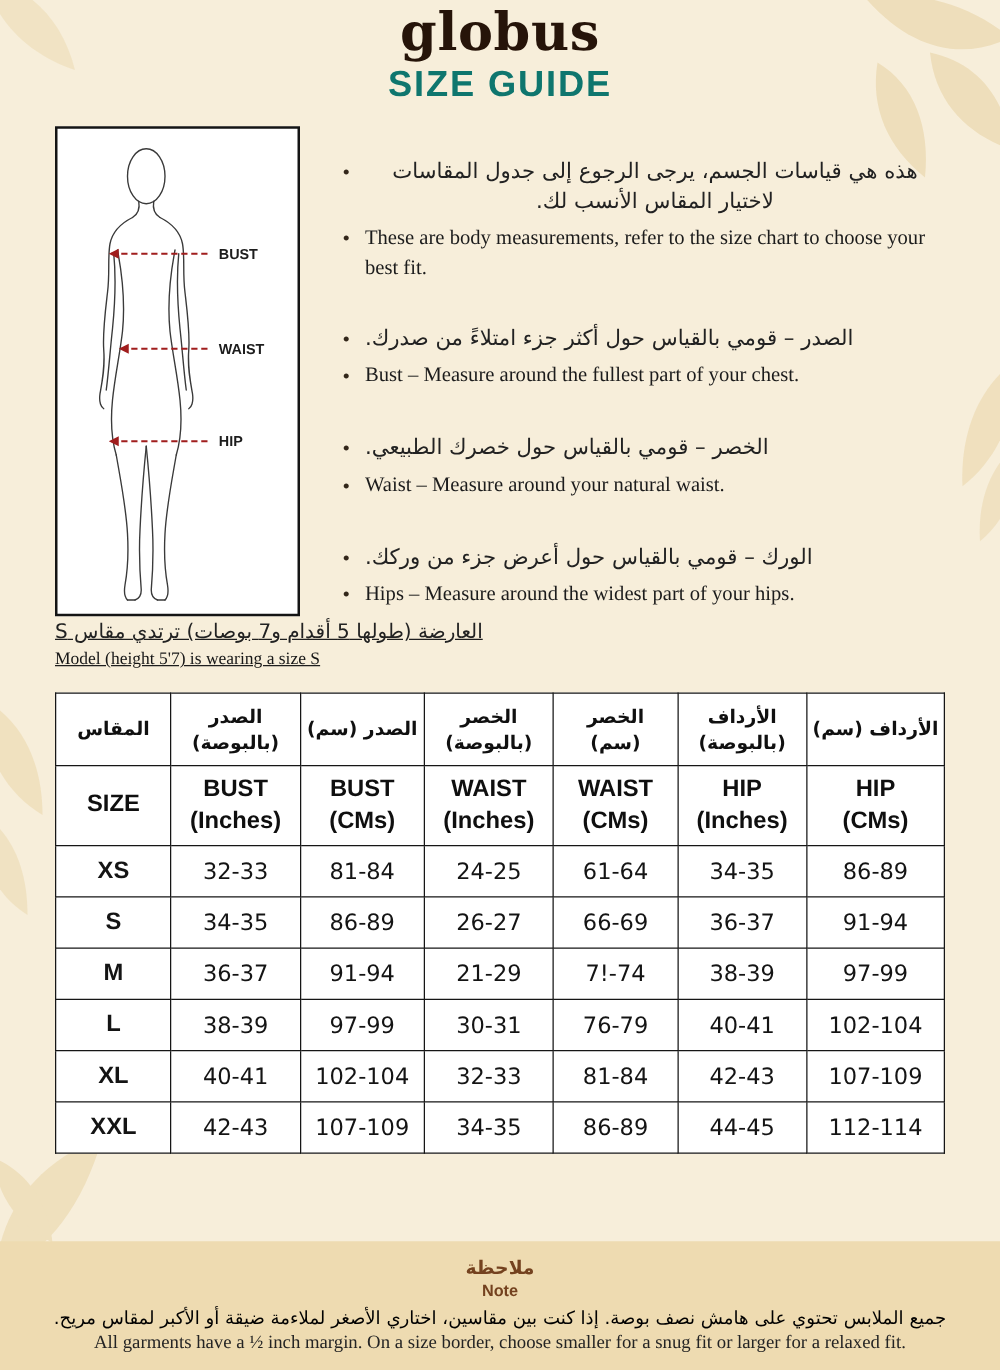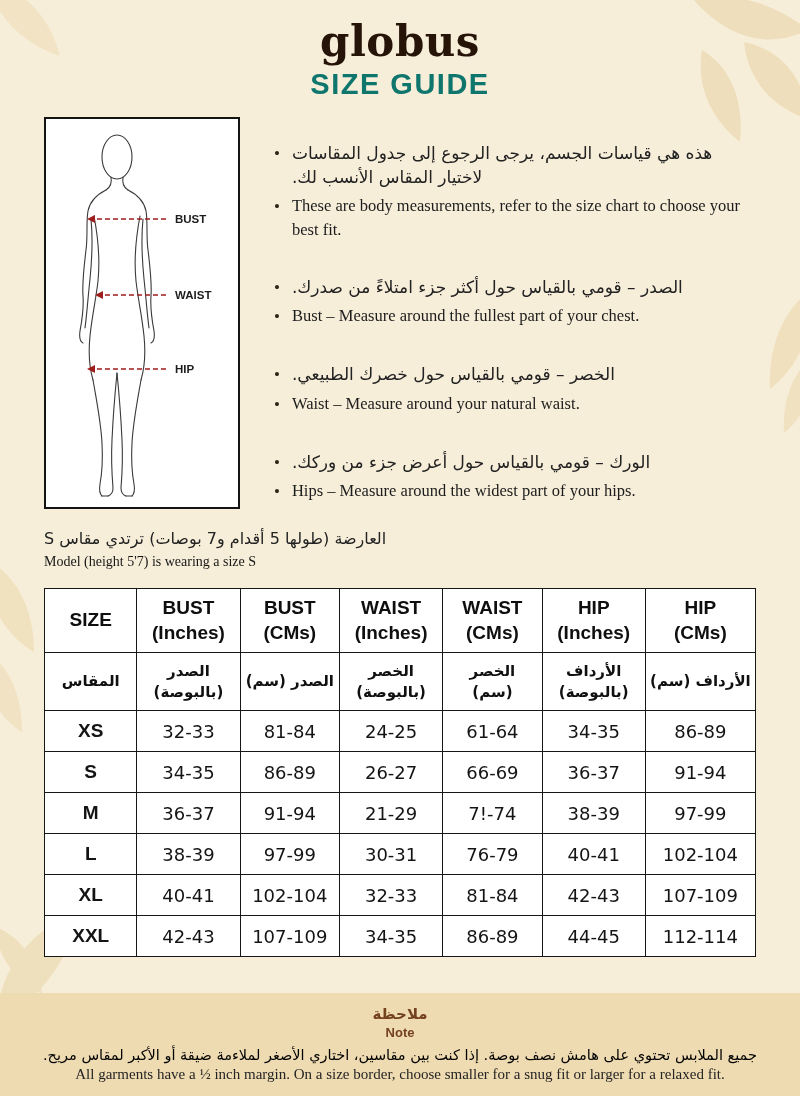--- a/index.html
+++ b/index.html
@@ -8,21 +8,21 @@
     background:#f7eeda;
     font-family:"Liberation Serif", serif;
     color:#1e1e1e;
     position:relative;
     overflow:hidden;
   }
   .deco { position:absolute; z-index:0; pointer-events:none; }
   .page { position:relative; z-index:1; width:100%; height:100%; }
 
   
-  .header { text-align:center; padding-top:20px; }
+  .header { text-align:center; padding-top:4px; }
   .logo {
     font-family:"DejaVu Serif", serif;
     font-weight:700; font-size:42px; line-height:1.05;
     color:#261409; letter-spacing:.5px;
   }
   .guide-title {
     font-family:"Liberation Sans", sans-serif;
     font-weight:700; font-size:29px; letter-spacing:1.5px;
     color:#0f766e; margin-top:4px;
   }
@@ -33,31 +33,31 @@
     width:196px; height:392px; background:#ffffff;
     border:2px solid #141414; flex-shrink:0;
     display:flex; align-items:center; justify-content:center;
   }
   .instructions { flex:1; padding-top:24px; }
   .bullet-group { margin-bottom:34px; }
   .bullet-group:last-child { margin-bottom:0; }
   .bullet-item { display:flex; gap:12px; margin-bottom:5px; line-height:1.42; }
   .bullet { font-size:17px; color:#33271a; flex-shrink:0; transform:translateY(1px); }
   .bullet-item.ar .btext {
-    direction:rtl; text-align:left;
+    direction:rtl; text-align:center;
     font-family:"DejaVu Sans", sans-serif;
     font-size:17px; color:#222222;
   }
   .bullet-item.en .btext {
     font-family:"Liberation Serif", serif;
     font-size:16.5px; color:#1c1c1c;
   }
 
   
-  .model-note { padding:0 44px; margin-top:18px; line-height:1.5; }
+  .model-note { padding:0 44px; line-height:1.5;text-decoration:underline; }
   .model-note .ar {
     direction:rtl; text-align:left;
     font-family:"DejaVu Sans", sans-serif;
     font-size:16px; color:#222222;
   }
   .model-note .en {
     font-family:"Liberation Serif", serif;
     font-size:14px; color:#161616;
   }
 
@@ -241,46 +241,46 @@
       <col style="width:13%">
         <col style="width:14.5%">
         <col style="width:14%">
       <col style="width:14.5%">
         <col style="width:14%">
         <col style="width:14.5%">
         <col style="width:15.5%">
     </colgroup>
     <thead>
         <tr>
+          <th class="ar size-col">المقاس</th>
+          <th class="ar">الصدر
+(بالبوصة)</th>
+          <th class="ar">الصدر (سم)</th>
+          <th class="ar">الخصر
+(بالبوصة)</th>
+          <th class="ar">الخصر (سم)</th>
+          <th class="ar">الأرداف
+(بالبوصة)</th>
+          <th class="ar">الأرداف (سم)</th>
+        </tr>
+        <tr>
           <th class="en size-col">SIZE</th>
           <th class="en">BUST
 (Inches)</th>
           <th class="en">BUST
 (CMs)</th>
           <th class="en">WAIST
 (Inches)</th>
           <th class="en">WAIST
 (CMs)</th>
           <th class="en">HIP
 (Inches)</th>
           <th class="en">HIP
 (CMs)</th>
         </tr>
-        <tr>
-          <th class="ar size-col">المقاس</th>
-          <th class="ar">الصدر
-(بالبوصة)</th>
-          <th class="ar">الصدر (سم)</th>
-          <th class="ar">الخصر
-(بالبوصة)</th>
-          <th class="ar">الخصر (سم)</th>
-          <th class="ar">الأرداف
-(بالبوصة)</th>
-          <th class="ar">الأرداف (سم)</th>
-        </tr>
       </thead>
     <tbody>
         <tr>
           <td class="data size-col">XS</td>
           <td class="data">32-33</td>
           <td class="data">81-84</td>
           <td class="data">24-25</td>
           <td class="data">61-64</td>
           <td class="data">34-35</td>
           <td class="data">86-89</td>

